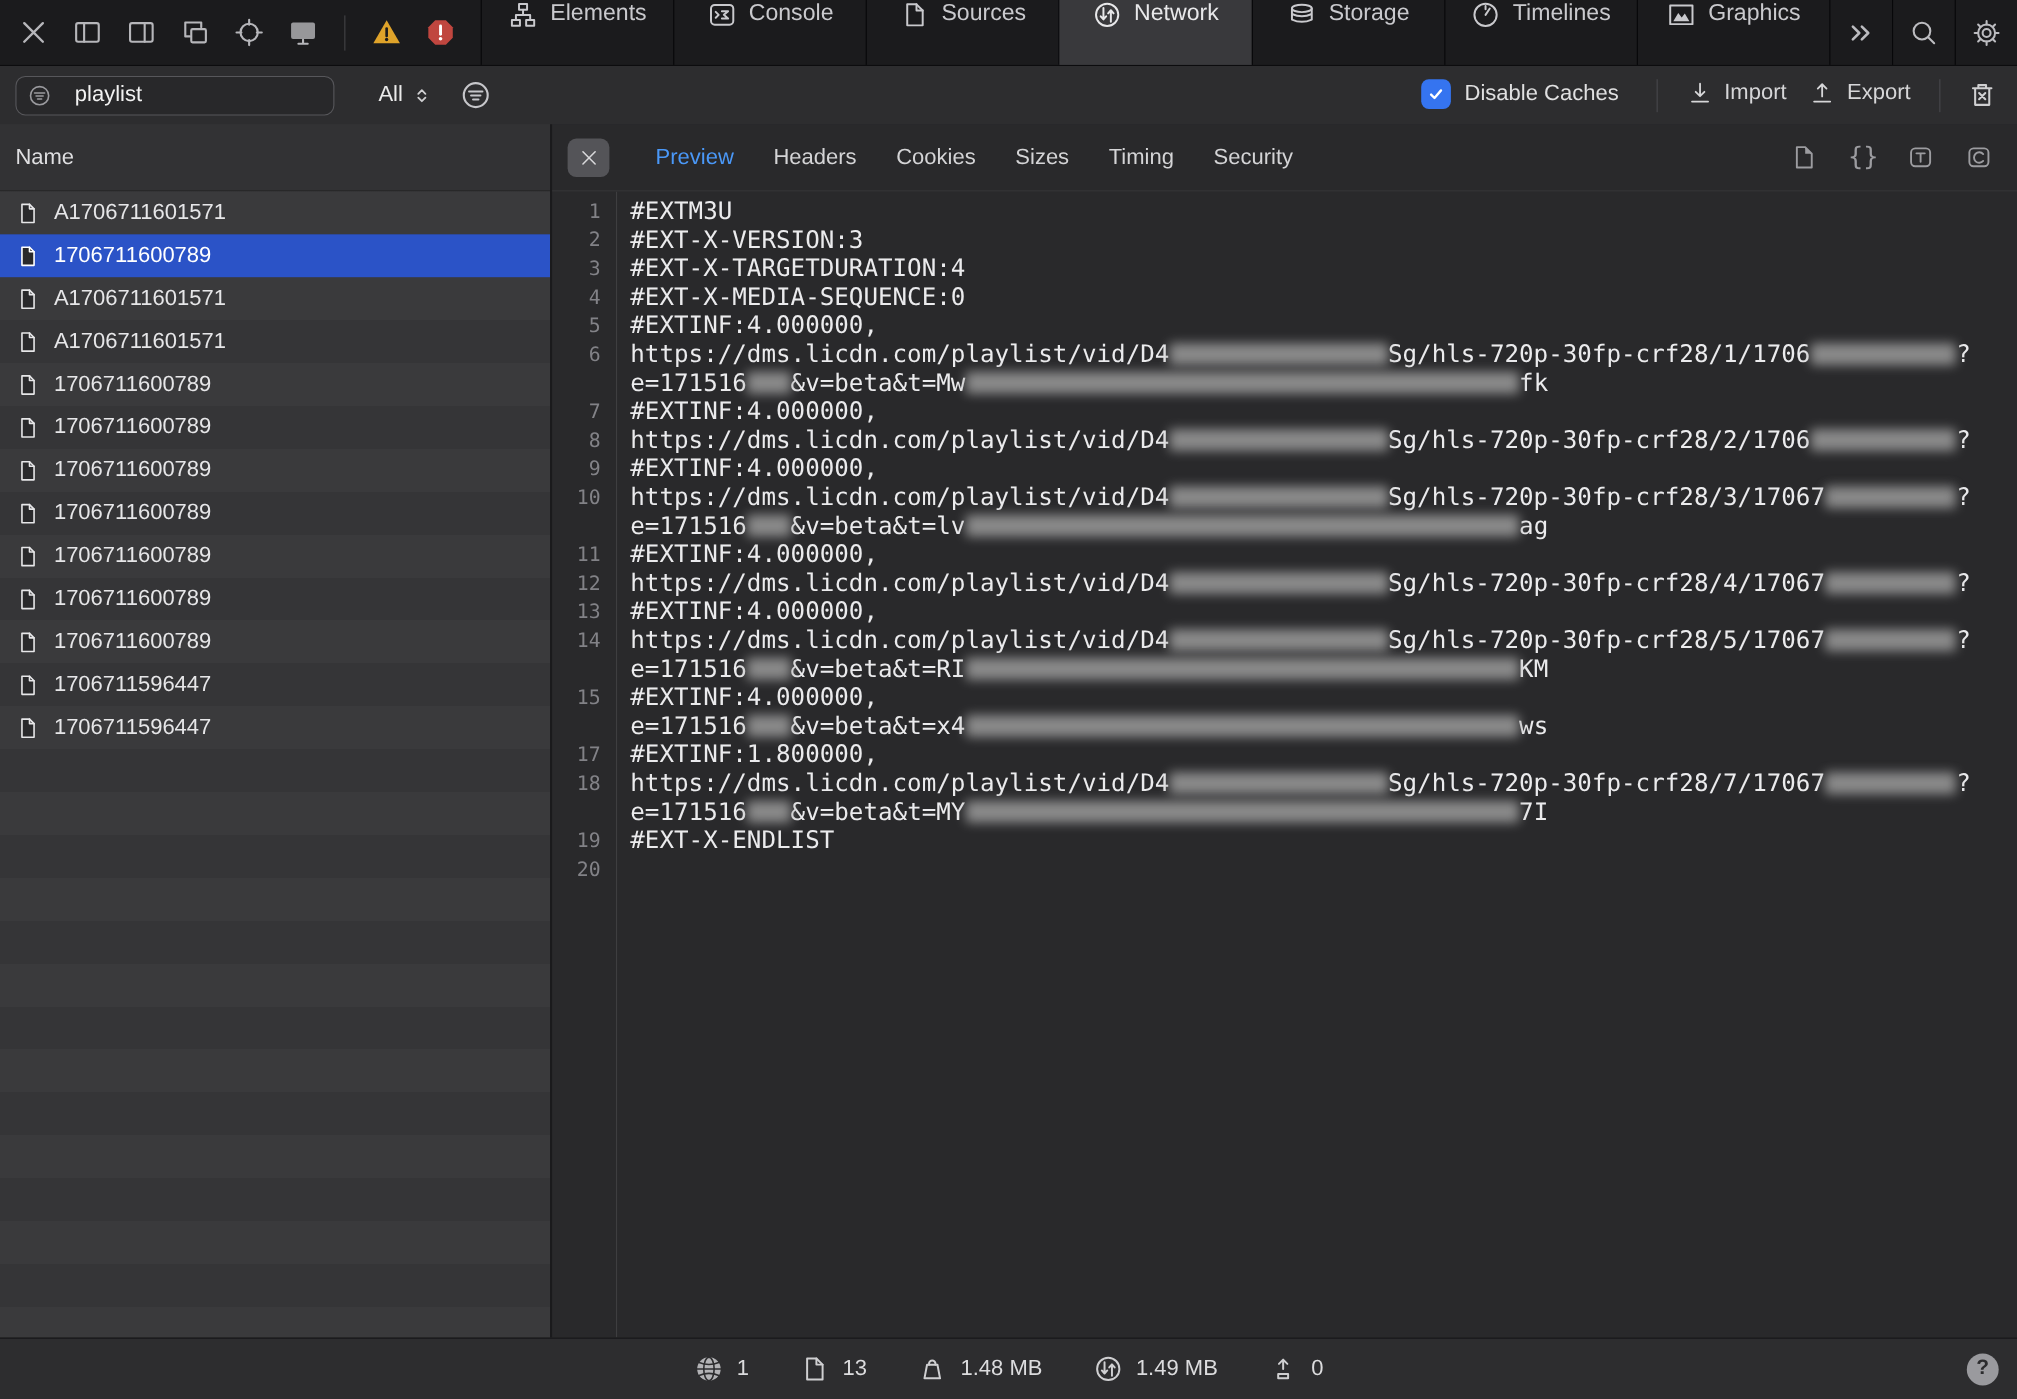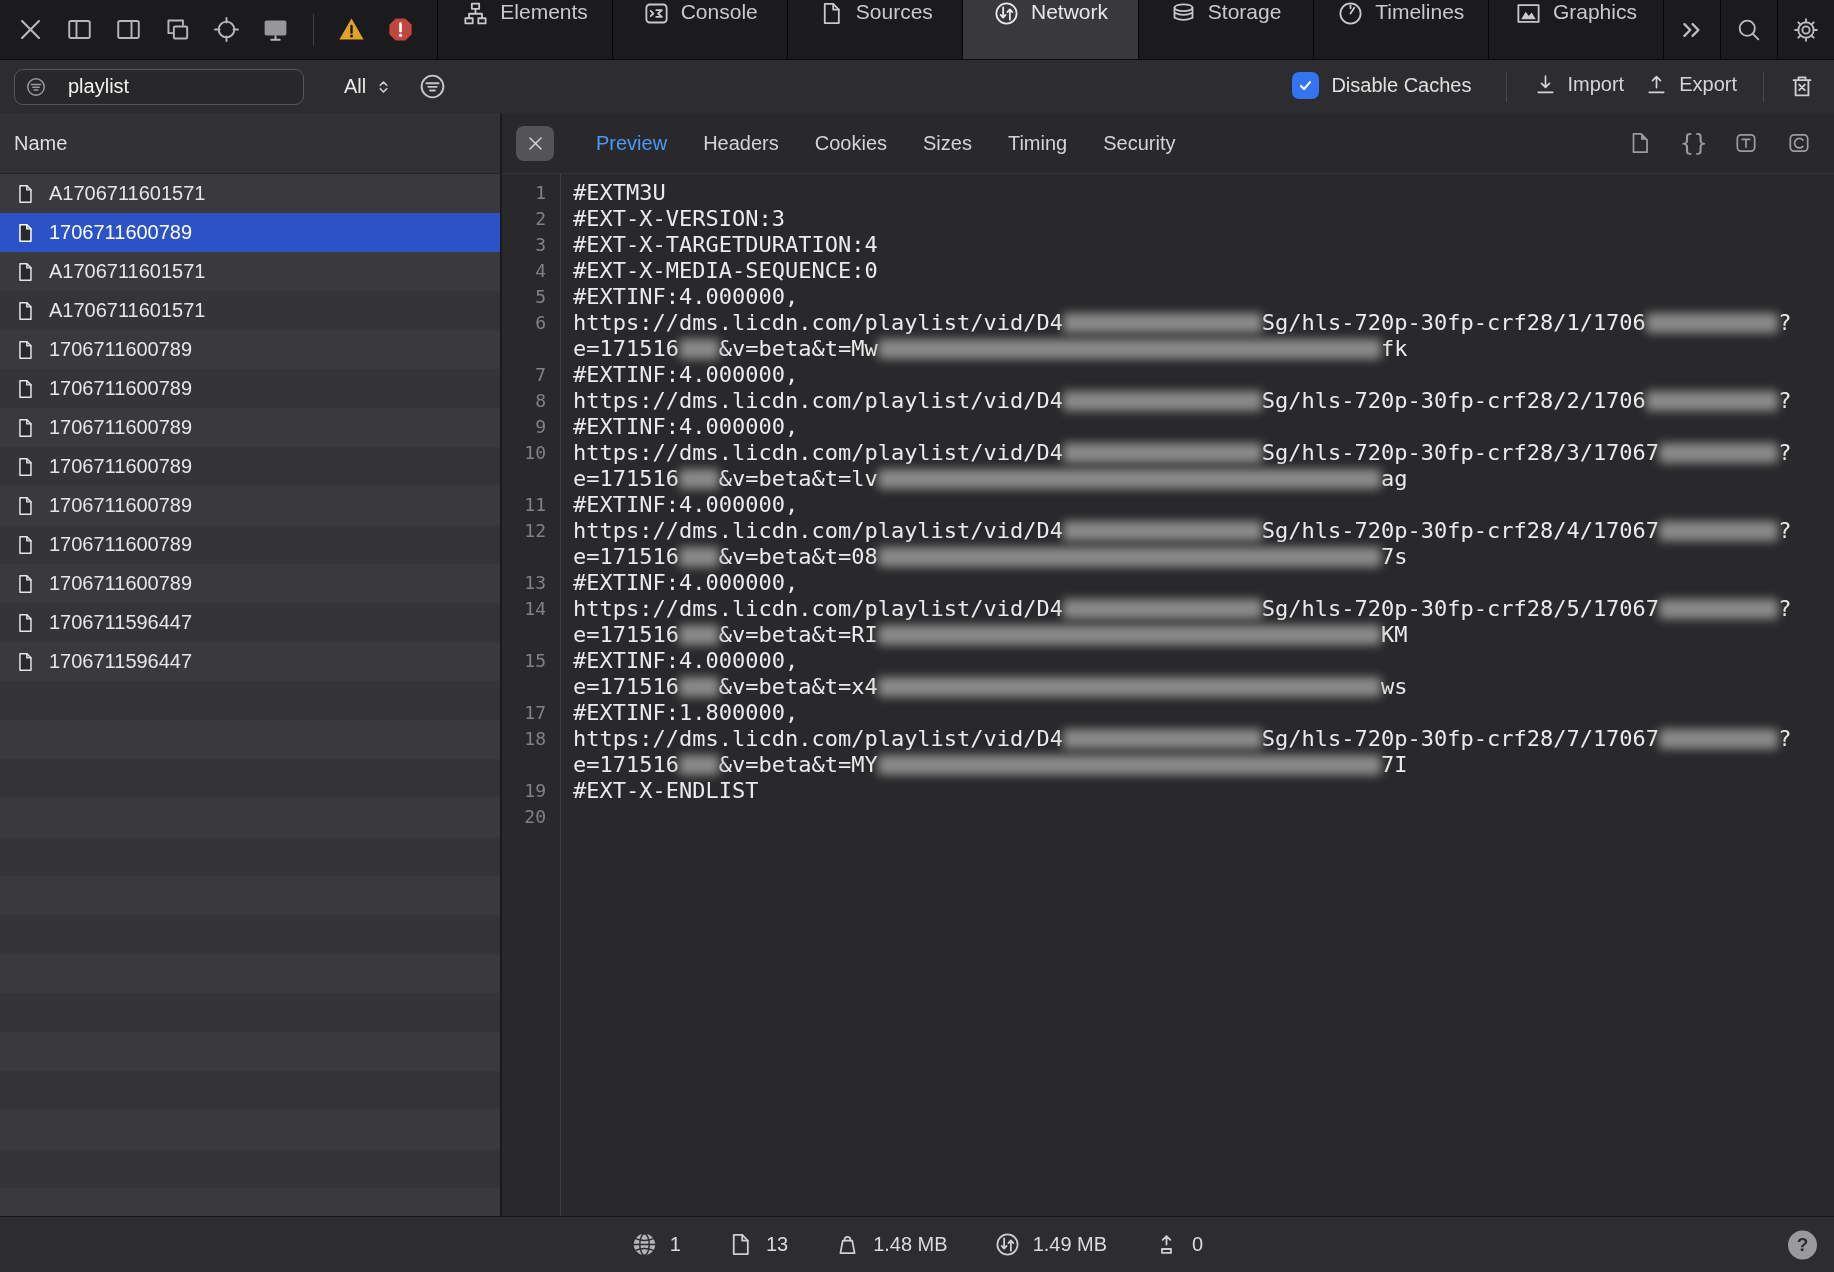--- a/index.html
+++ b/index.html
@@ -462,21 +462,21 @@
           <div class="crow"><span class="lnum">6</span><span class="ctext">https://dms.licdn.com/playlist/vid/D4<span class="red" style="width: 15ch;"></span>Sg/hls-720p-30fp-crf28/1/1706<span class="red" style="width: 10ch;"></span>?</span></div>
           <div class="crow"><span class="lnum"></span><span class="ctext">e=171516<span class="red" style="width: 3ch;"></span>&amp;v=beta&amp;t=Mw<span class="red" style="width: 38ch;"></span>fk</span></div>
           <div class="crow"><span class="lnum">7</span><span class="ctext">#EXTINF:4.000000,</span></div>
           <div class="crow"><span class="lnum">8</span><span class="ctext">https://dms.licdn.com/playlist/vid/D4<span class="red" style="width: 15ch;"></span>Sg/hls-720p-30fp-crf28/2/1706<span class="red" style="width: 10ch;"></span>?</span></div>
           <div class="crow"><span class="lnum"></span></div>
           <div class="crow"><span class="lnum">9</span><span class="ctext">#EXTINF:4.000000,</span></div>
           <div class="crow"><span class="lnum">10</span><span class="ctext">https://dms.licdn.com/playlist/vid/D4<span class="red" style="width: 15ch;"></span>Sg/hls-720p-30fp-crf28/3/17067<span class="red" style="width: 9ch;"></span>?</span></div>
           <div class="crow"><span class="lnum"></span><span class="ctext">e=171516<span class="red" style="width: 3ch;"></span>&amp;v=beta&amp;t=lv<span class="red" style="width: 38ch;"></span>ag</span></div>
           <div class="crow"><span class="lnum">11</span><span class="ctext">#EXTINF:4.000000,</span></div>
           <div class="crow"><span class="lnum">12</span><span class="ctext">https://dms.licdn.com/playlist/vid/D4<span class="red" style="width: 15ch;"></span>Sg/hls-720p-30fp-crf28/4/17067<span class="red" style="width: 9ch;"></span>?</span></div>
-          <div class="crow"><span class="lnum"></span><span class="ctext">e=171516<span class="red" style="width: 3ch;"></span>&amp;v=beta&amp;t=08<span class="red" style="width: 38ch;"></span>7s</span></div>
+          <div class="crow"><span class="lnum"></span></div>
           <div class="crow"><span class="lnum">13</span><span class="ctext">#EXTINF:4.000000,</span></div>
           <div class="crow"><span class="lnum">14</span><span class="ctext">https://dms.licdn.com/playlist/vid/D4<span class="red" style="width: 15ch;"></span>Sg/hls-720p-30fp-crf28/5/17067<span class="red" style="width: 9ch;"></span>?</span></div>
           <div class="crow"><span class="lnum"></span><span class="ctext">e=171516<span class="red" style="width: 3ch;"></span>&amp;v=beta&amp;t=RI<span class="red" style="width: 38ch;"></span>KM</span></div>
           <div class="crow"><span class="lnum">15</span><span class="ctext">#EXTINF:4.000000,</span></div>
           <div class="crow"><span class="lnum"></span><span class="ctext">e=171516<span class="red" style="width: 3ch;"></span>&amp;v=beta&amp;t=x4<span class="red" style="width: 38ch;"></span>ws</span></div>
           <div class="crow"><span class="lnum">17</span><span class="ctext">#EXTINF:1.800000,</span></div>
           <div class="crow"><span class="lnum">18</span><span class="ctext">https://dms.licdn.com/playlist/vid/D4<span class="red" style="width: 15ch;"></span>Sg/hls-720p-30fp-crf28/7/17067<span class="red" style="width: 9ch;"></span>?</span></div>
           <div class="crow"><span class="lnum"></span><span class="ctext">e=171516<span class="red" style="width: 3ch;"></span>&amp;v=beta&amp;t=MY<span class="red" style="width: 38ch;"></span>7I</span></div>
           <div class="crow"><span class="lnum">19</span><span class="ctext">#EXT-X-ENDLIST</span></div>
           <div class="crow"><span class="lnum">20</span><span class="ctext"></span></div>

